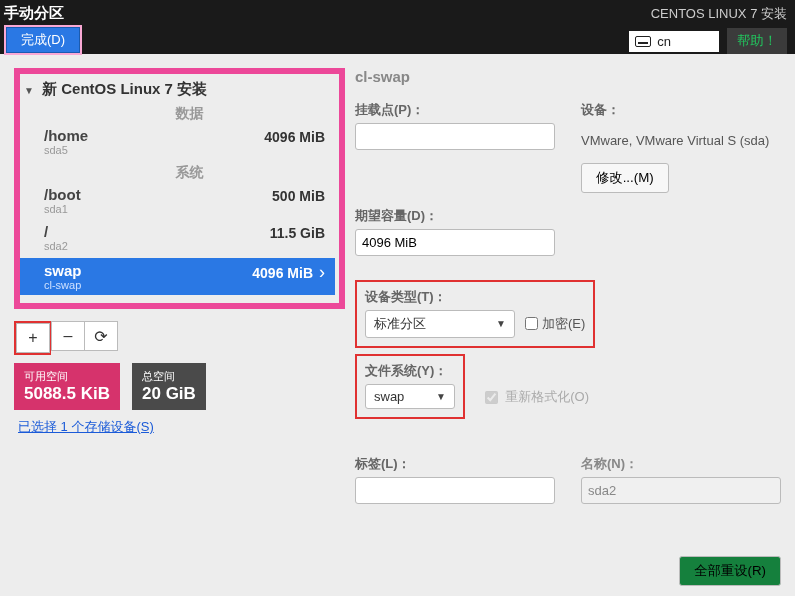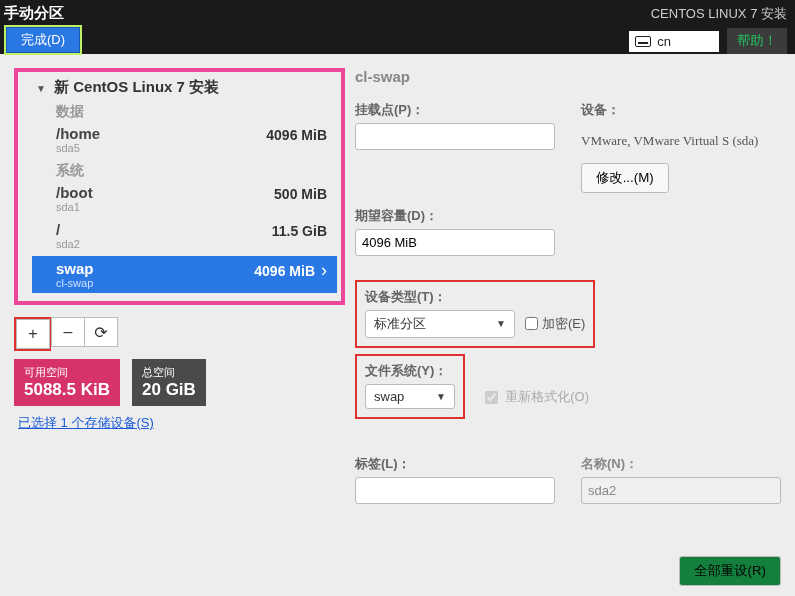--- a/index.html
+++ b/index.html
@@ -1,34 +1,34 @@
 <!DOCTYPE html>
 <html><head>
 <meta charset="utf-8">
 <style>
 * { box-sizing: border-box; margin: 0; padding: 0; font-family: sans-serif; }
 body { width: 795px; height: 596px; background: #ededed; font-size: 13px; color: #333; overflow: hidden; position: relative; }
 .topbar { background: #1a1a1a; color: #fff; height: 54px; display: flex; justify-content: space-between; }
 .top-left { padding: 4px 0 0 4px; }
 .header-title { font-size: 15px; font-weight: bold; }
-.done-btn-wrap { border: 2px solid #bef264; display: inline-block; margin-top: 2px; }
+.done-btn-wrap { border: 2px solid #f9a8d4; display: inline-block; margin-top: 2px; }
 .done-btn { background: #2a78e4; color: #fff; border: 1px solid #1a5bb0; padding: 3px 14px; font-size: 13px; cursor: pointer; }
 .top-right { text-align: right; padding: 5px 8px 0 0; }
 .installer-title { font-size: 13px; color: #ccc; }
 .locale-row { margin-top: 5px; display: flex; gap: 8px; justify-content: flex-end; align-items: center; }
 .locale-box { background: #fff; color: #222; padding: 3px 48px 3px 6px; display: inline-flex; align-items: center; gap: 6px; }
 .kb-icon { display: inline-block; width: 16px; height: 11px; border: 1.5px solid #222; border-radius: 2px; position: relative; }
 .kb-icon::after { content: ''; position: absolute; left: 2px; right: 2px; bottom: 2px; height: 2px; background: #222; }
 .help-btn { background: #3b3b3b; color: #22c55e; border: none; padding: 4px 10px; cursor: pointer; }
 .main { display: flex; padding: 14px 0 0 14px; gap: 10px; }
 .left-col { width: 340px; }
-.tree-box { border: 4px solid #ec4899; padding: 4px 4px 8px 14px; }
+.tree-box { border: 6px solid #ec4899; padding: 4px 4px 8px 0; }
 .tree-header { font-weight: bold; font-size: 15px; padding: 2px 0 4px 4px; }
 .tri-icon { display: inline-block; font-size: 10px; color: #555; margin-right: 4px; }
-.tree-cat { color: #999; font-size: 14px; padding: 2px 0 2px 24px; font-weight: bold; }
+.tree-cat { color: #999; font-size: 14px; padding: 2px 0 2px 24px; font-weight: bold; text-align: center; }
 .tree-row { display: flex; justify-content: space-between; align-items: flex-start; padding: 2px 10px 6px 24px; }
 .tree-row .mnt { font-size: 15px; font-weight: bold; color: #444; }
 .tree-row .dev { font-size: 11px; color: #999; }
 .tree-row .size { font-size: 14px; font-weight: bold; color: #333; padding-top: 2px; }
 .tree-row.selected { background: #2a78e4; color: #fff; padding-bottom: 4px; padding-top: 4px; }
 .tree-row.selected .mnt { color: #fff; }
 .tree-row.selected .dev { color: #cde0ff; }
 .tree-row.selected .size { color: #fff; }
 .chev-icon { display: inline-block; color: #fff; font-size: 18px; margin-left: 6px; }
 .btn-row { margin-top: 12px; display: flex; }
@@ -42,21 +42,21 @@
 .space-box .val { font-size: 17px; font-weight: bold; }
 .devices-link { margin-top: 8px; color: #1b5bd8; text-decoration: underline; font-size: 13px; cursor: pointer; display: inline-block; padding-left: 4px; }
 .right-col { flex: 1; padding-right: 14px; }
 .panel-title { font-size: 15px; color: #888; font-weight: bold; margin-bottom: 16px; }
 .form-row { display: flex; gap: 26px; margin-bottom: 14px; }
 .form-cell { flex: 1; }
 .fld-label { font-size: 13px; color: #666; margin-bottom: 4px; display: block; font-weight: bold; }
 .gray-label { color: #888; }
 .txt-input { width: 200px; padding: 5px 6px; border: 1px solid #bbb; border-radius: 3px; background: #fff; font-size: 13px; }
 .txt-input:disabled { background: #f0f0f0; color: #888; }
-.dev-text { font-size: 13px; color: #555; margin-top: 12px; line-height: 1.5; font-family: Liberation Serif, serif; }
+.dev-text { font-size: 13px; color: #555; margin-top: 12px; line-height: 1.5; }
 .modify-btn { margin-top: 12px; background: #f7f7f7; border: 1px solid #bbb; border-radius: 3px; padding: 5px 14px; cursor: pointer; }
 .red-box { border: 2px solid #e03131; padding: 6px 8px 8px 8px; display: inline-block; margin-bottom: 6px; }
 .dropdown { display: inline-flex; align-items: center; background: #fff; border: 1px solid #bbb; border-radius: 3px; padding: 4px 8px; min-width: 150px; justify-content: space-between; cursor: pointer; }
 .dropdown.small { min-width: 90px; }
 .dd-caret { font-size: 10px; color: #444; }
 .chk { margin-left: 10px; vertical-align: middle; }
 .chk-label { vertical-align: middle; margin-left: 4px; color: #555; }
 .chk-label.disabled { color: #aaa; }
 .bottom-bar { position: absolute; right: 14px; bottom: 10px; }
 .reset-btn { background: #15803d; border: 1px solid #bbb; border-radius: 3px; padding: 5px 14px; cursor: pointer; }

